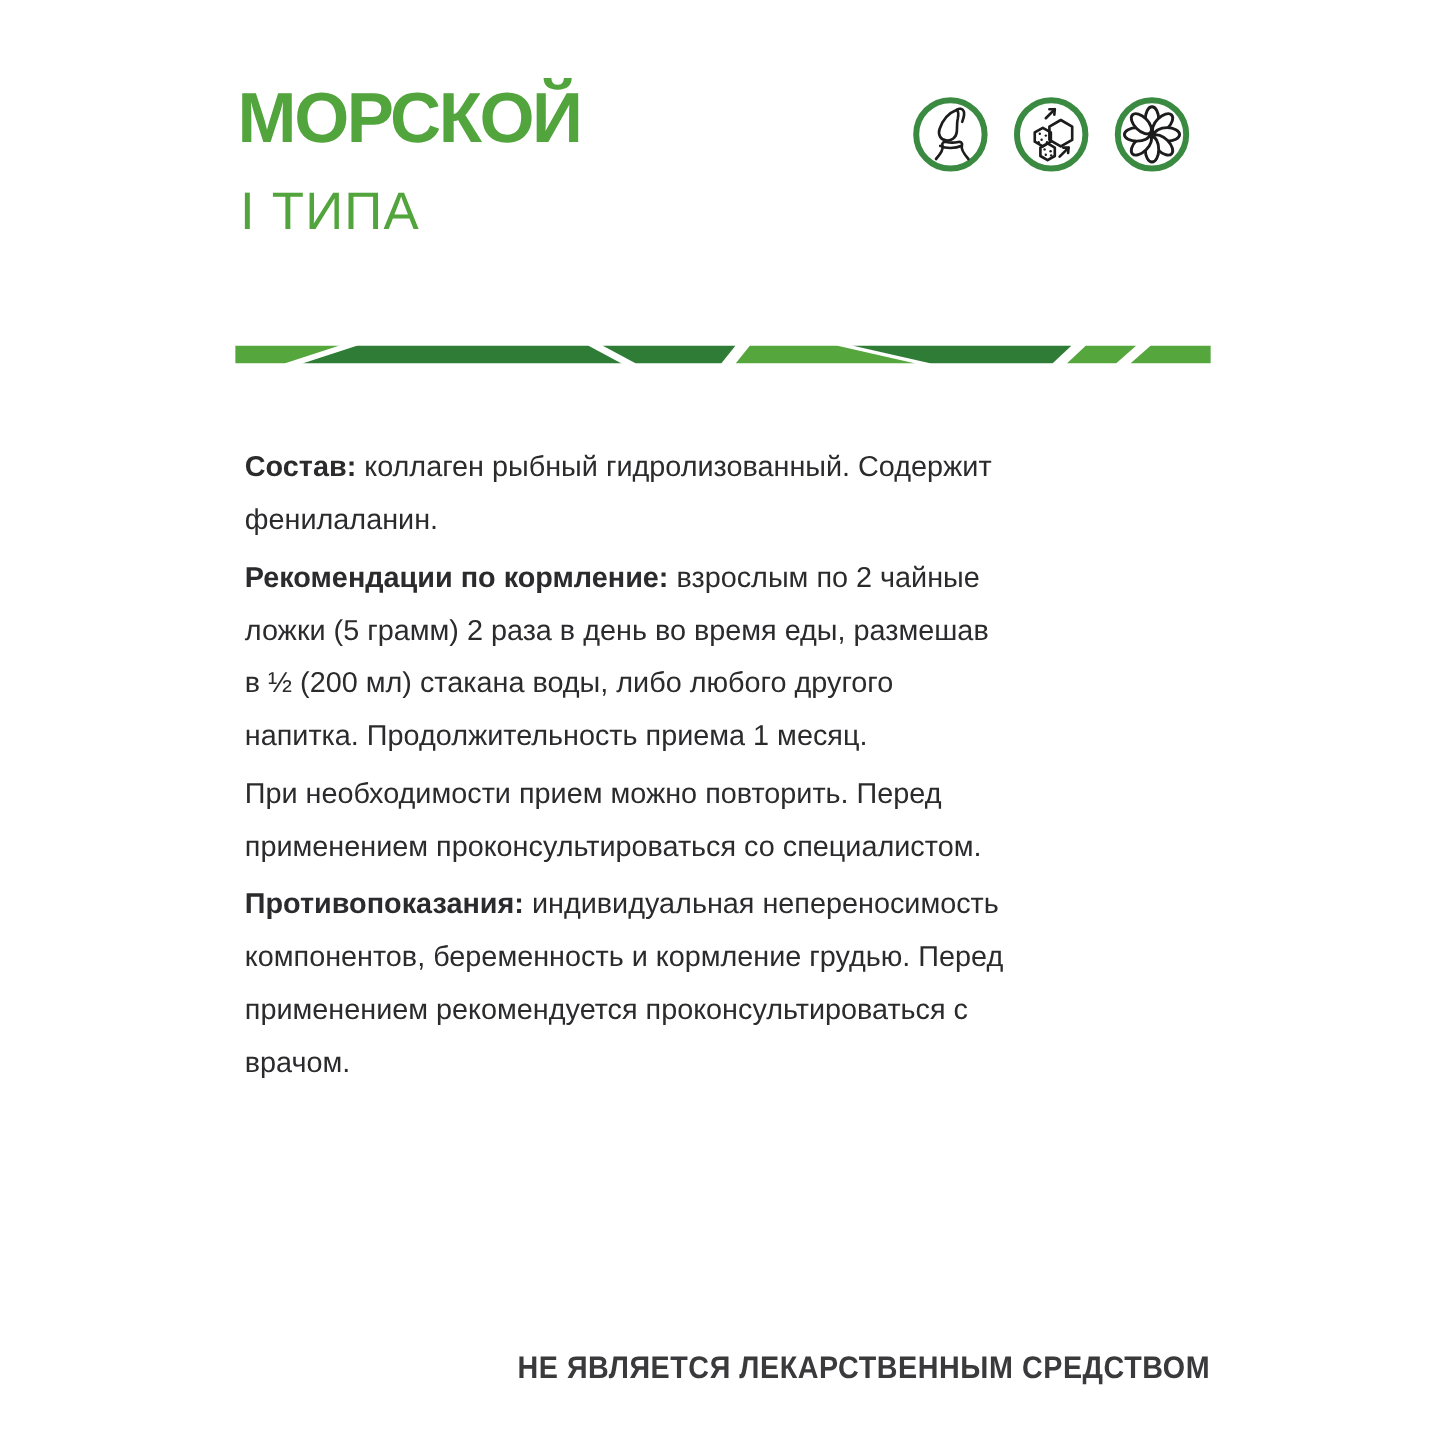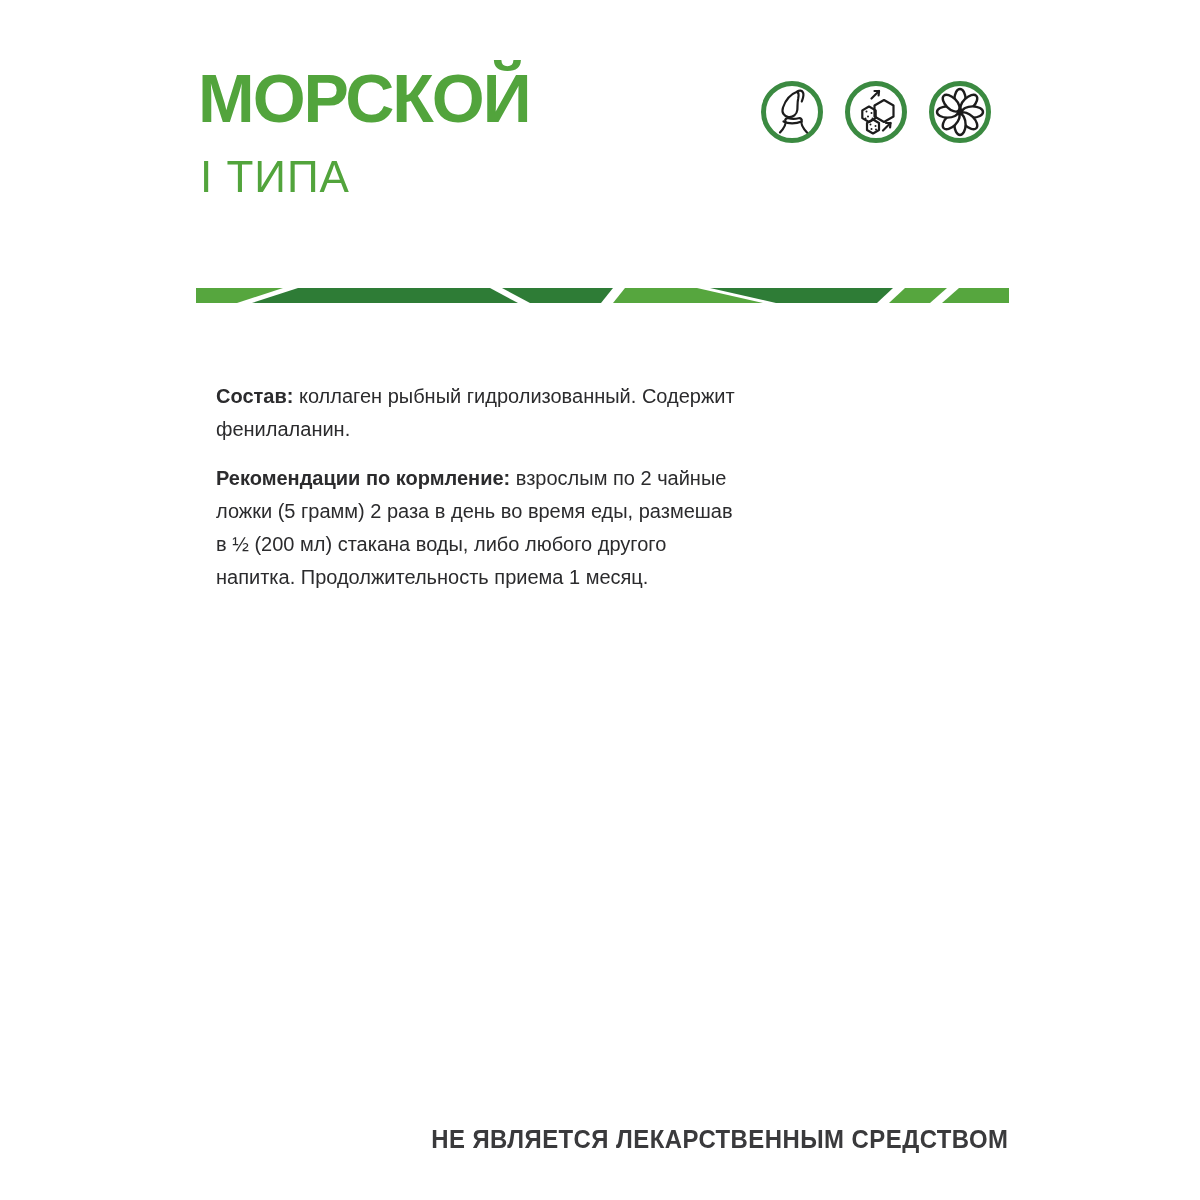--- a/index.html
+++ b/index.html
@@ -7,21 +7,21 @@
     position:relative;
     width:1200px;height:1200px;
     background:#ffffff;
     font-family:"Liberation Sans", sans-serif;
     overflow:hidden;
   }
   
   .title-block{position:absolute;left:198px;top:52px;}
   .title-line{
     margin:0;
-    font-size:68px;
+    font-size:59px;
     line-height:93px;
     font-weight:bold;
     letter-spacing:-2px;
     color:var(--title-green,#52A43C);
   }
   .subtitle{
     margin:12px 0 0 2px;
     font-size:44px;
     line-height:40px;
     font-weight:400;
@@ -35,23 +35,23 @@
   .badge{width:64px;height:64px;}
   
   .banner{position:absolute;left:196px;top:288px;width:813px;height:15px;}
   .banner svg{display:block;width:100%;height:100%;}
   
   .body-text{
     position:absolute;left:200px;top:364px;width:824px;
     color:var(--text-dark,#2B2B2D);
   }
   .body-text p{
-    margin:16px;
-    font-size:20px;
-    line-height:33px;
+    margin:4px;
+    font-size:24px;
+    line-height:44px;
     white-space:pre-line;
   }
   .body-text strong{font-weight:bold;}
   
   .disclaimer{
     position:absolute;right:192px;top:1124px;
     font-size:26px;line-height:30px;font-weight:bold;
     letter-spacing:0.5px;
     color:var(--disclaimer-gray,#3A3A3C);
     transform:scaleX(0.92);
@@ -139,17 +139,23 @@
     </svg>
   </div>
 
   <div class="body-text">
     <p><strong>Состав:</strong><span> коллаген рыбный гидролизованный. Содержит
 фенилаланин.</span></p>
     <p><strong>Рекомендации по кормление:</strong><span> взрослым по 2 чайные
 ложки (5 грамм) 2 раза в день во время еды, размешав
 в ½ (200 мл) стакана воды, либо любого другого
 напитка. Продолжительность приема 1 месяц.</span></p>
+    <p><span>При необходимости прием можно повторить. Перед
+применением проконсультироваться со специалистом.</span></p>
+    <p><strong>Противопоказания:</strong><span> индивидуальная непереносимость
+компонентов, беременность и кормление грудью. Перед
+применением рекомендуется проконсультироваться с
+врачом.</span></p>
   </div>
 
   <div class="disclaimer">НЕ ЯВЛЯЕТСЯ ЛЕКАРСТВЕННЫМ СРЕДСТВОМ</div>
 
 </div>
 
 </body></html>

